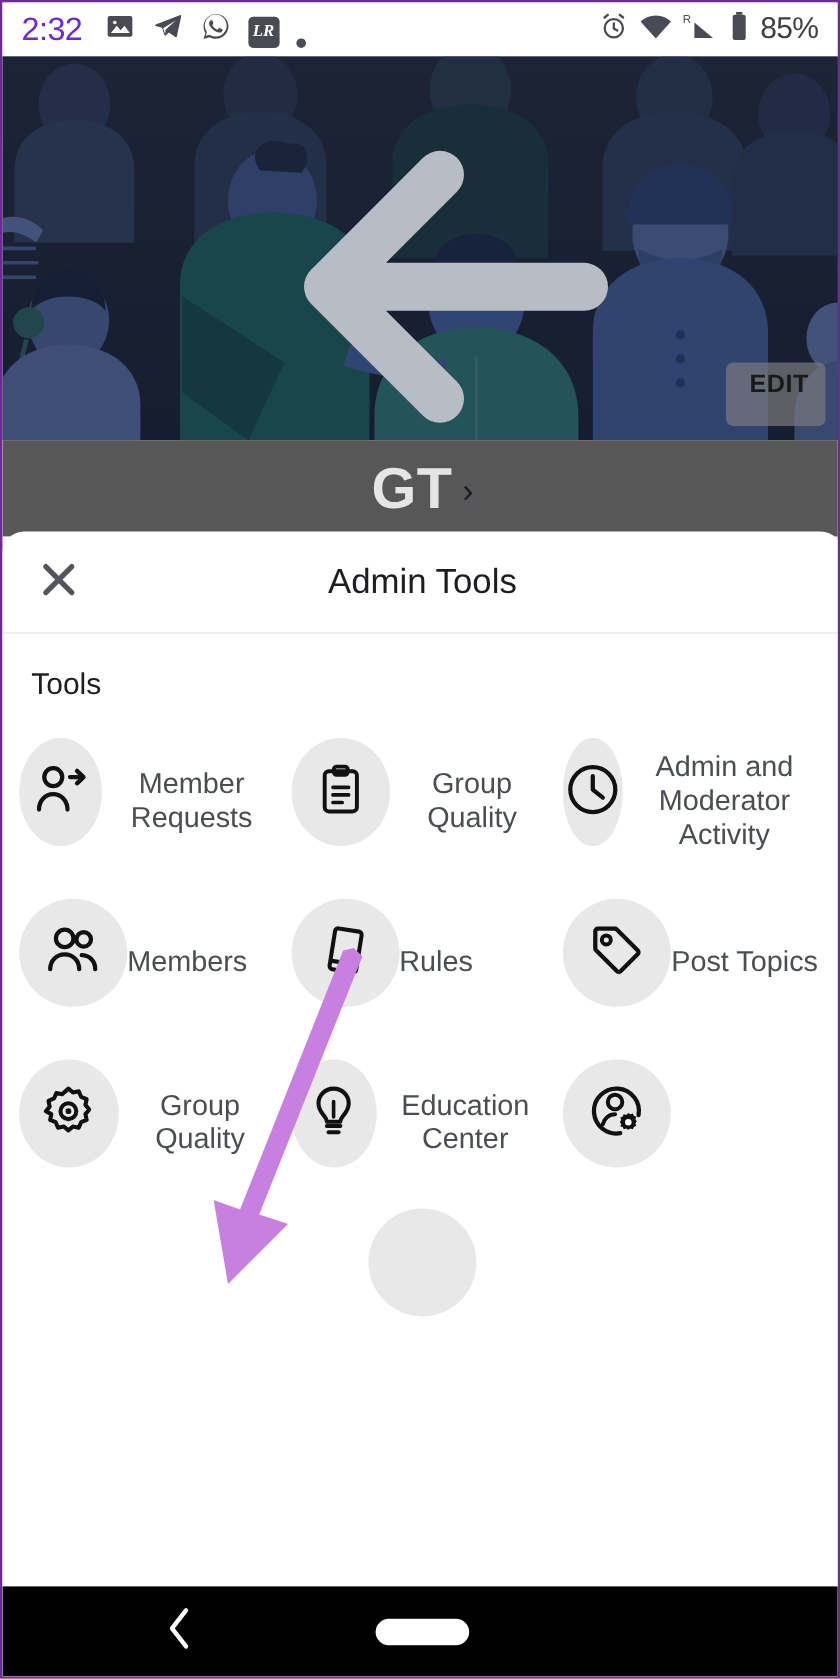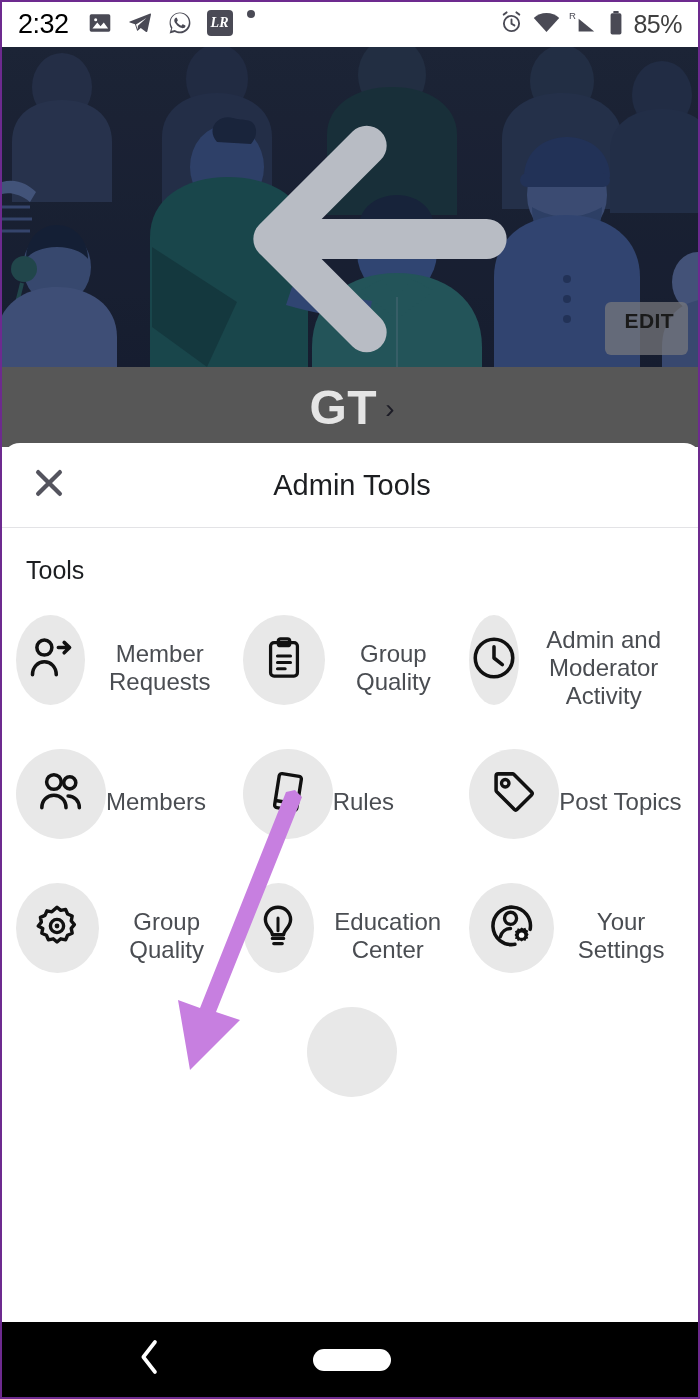--- a/index.html
+++ b/index.html
@@ -18,22 +18,22 @@
   }
 
   
   .statusbar {
     position:absolute; top:0; left:0; right:0; height:45px;
     background:#ffffff;
     display:flex; align-items:center;
     padding:0 16px;
     color:#4a4a55;
   }
-  .sb-time { font-size:27px; font-weight:400; letter-spacing:-0.5px; color:#000000; }
-  .sb-left-icons { display:flex; align-items:flex-start; gap:14px; margin-left:18px; }
+  .sb-time { font-size:27px; font-weight:400; letter-spacing:-0.5px; color:#6d28d9; }
+  .sb-left-icons { display:flex; align-items:flex-end; gap:14px; margin-left:18px; }
   .sb-right { margin-left:auto; display:flex; align-items:center; gap:9px; }
   .sb-batt-text { font-size:25px; color:#404040; letter-spacing:-0.5px; }
   .sb-dot { width:8px; height:8px; border-radius:50%; background:#4a4a55; }
   .lr-badge {
     width:26px; height:26px; border-radius:4px; background:#4a4a55;
     color:#fff; font-size:14px; font-weight:bold; font-style:italic;
     display:flex; align-items:center; justify-content:center;
     font-family:"Liberation Serif", serif;
   }
 
@@ -427,21 +427,20 @@
                 <path d="M20.7 13.6A9 9 0 1013.4 20.8" fill="none" stroke="#111" stroke-width="1.7" stroke-linecap="round"></path>
                 <circle cx="11.3" cy="8.3" r="2.9" fill="none" stroke="#111" stroke-width="1.6"></circle>
                 <path d="M6.4 17.2c.6-2.4 2.6-4 4.9-4" fill="none" stroke="#111" stroke-width="1.6" stroke-linecap="round"></path>
                 <g transform="translate(16.6,16.4)">
                   <path d="M0-4.3l1 .6 1.1-.4.5 1.1 1.1.5-.4 1.1.6 1-.6 1 .4 1.1-1.1.5-.5 1.1-1.1-.4-1 .6-1-.6-1.1.4-.5-1.1L-3.7 2l.4-1.1-.6-1 .6-1-.4-1.1 1.1-.5.5-1.1 1.1.4z" fill="#111" transform="scale(0.86)"></path>
                   <circle cx="0" cy="0" r="1.3" fill="#fff"></circle>
                 </g>
               </svg>
           </span>
         </div>
-        <div class="tool-label">Your Settings</div>
       </div>
 
     </div>
 
     <div class="tool-partial">
       <div class="partial-circle"></div>
     </div>
   </div>
 
   <svg class="annotation-arrow" viewBox="0 0 700 1399">

